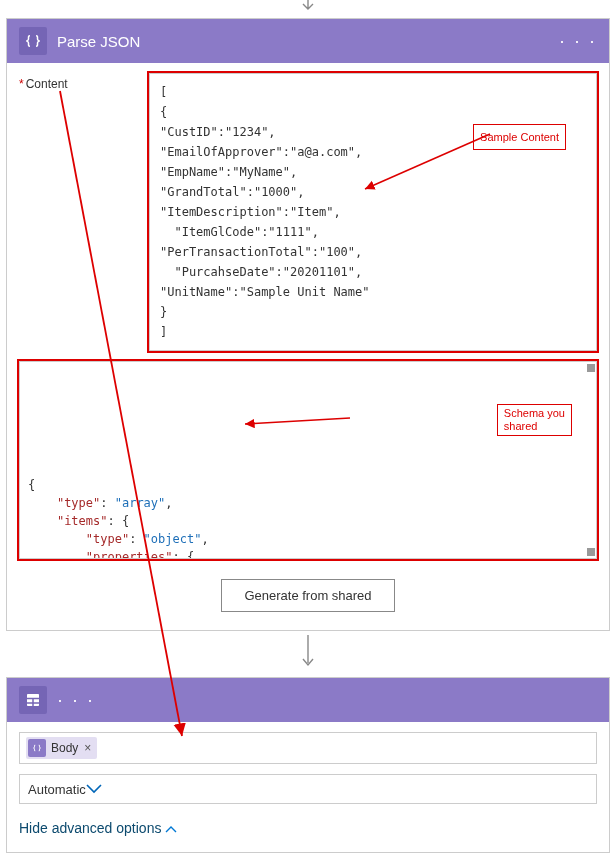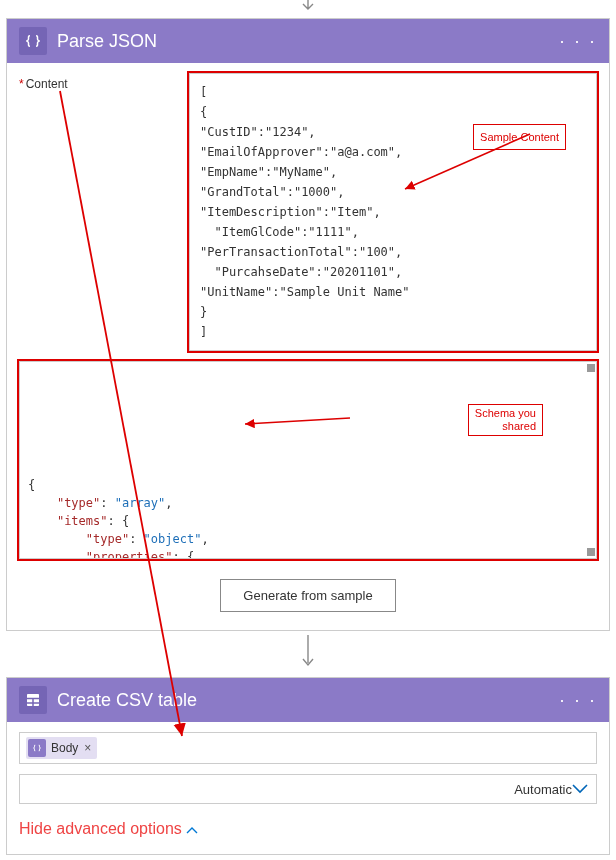--- a/index.html
+++ b/index.html
@@ -1,47 +1,47 @@
 <!DOCTYPE html>
 <html><head>
 <meta charset="utf-8">
 <style>
 * { box-sizing: border-box; margin: 0; padding: 0; }
 body { font-family: "Segoe UI", sans-serif; font-size: 13px; background: #fff; color: #333; width: 616px; }
 .card { border: 1px solid #ccc; margin: 4px 6px 0 6px; background: #fff; }
 .card-header { background: #8B7AC7; color: #fff; display: flex; align-items: center; padding: 8px 12px; }
 .card-header-icon { width: 28px; height: 28px; background: #7565b5; border-radius: 2px; display: flex; align-items: center; justify-content: center; margin-right: 10px; }
 .card-header-icon svg { width: 18px; height: 18px; fill: #fff; }
-.card-header-title { flex: 1; font-size: 18px; font-weight: 400; }
+.card-header-title { flex: 1; font-size: 15px; font-weight: 400; }
 .card-header-dots { color: #fff; font-size: 18px; letter-spacing: 2px; cursor: pointer; }
 .card-body { padding: 10px 12px 14px 12px; }
-.field-row { display: flex; margin-bottom: 10px; gap: 40px; }
+.field-row { display: flex; margin-bottom: 10px; }
 .field-label { width: 130px; padding-top: 4px; font-size: 12px; color: #333; }
 .asterisk { color: #c00; margin-right: 2px; }
 .field-input { flex: 1; }
 .textbox { border: 1px solid #ccc; outline: 2px solid #d00; outline-offset: 0; padding: 8px 10px; font-family: Consolas, monospace; font-size: 12px; line-height: 20px; background: #fff; position: relative; min-height: 40px; }
 .json-line { white-space: pre; }
 .annotation { position: absolute; border: 1px solid #d00; color: #d00; font-size: 11px; padding: 2px 6px; background: #fff; font-family: "Segoe UI", sans-serif; }
 .schema-box { border: 1px solid #ccc; outline: 2px solid #d00; padding: 6px 8px; font-family: Consolas, monospace; font-size: 12px; line-height: 18px; background: #fff; position: relative; white-space: pre; overflow: hidden; }
 .sc-key { color: #a52a2a; }
 .sc-str { color: #1e6fb8; }
 .sc-punc { color: #333; }
 .generate-wrap { text-align: center; padding: 10px 0 4px 0; }
 .generate-btn { display: inline-block; padding: 8px 22px; border: 1px solid #888; background: #fff; font-size: 13px; cursor: pointer; }
 .connector { display: flex; justify-content: center; margin: 4px 0 6px 0; position: relative; }
 .connector svg { width: 14px; height: 36px; }
 .arrow-down-top { display: flex; justify-content: center; margin-top: -2px; }
 .token-input { border: 1px solid #ccc; padding: 4px 6px; display: flex; align-items: center; min-height: 30px; }
 .token { display: inline-flex; align-items: center; background: #e3def2; border-radius: 2px; padding: 2px 6px 2px 2px; font-size: 12px; }
 .token .token-icon { width: 18px; height: 18px; background: #8B7AC7; border-radius: 2px; margin-right: 5px; display: flex; align-items: center; justify-content: center; }
 .token .token-icon svg { width: 10px; height: 10px; fill: #fff; }
 .token .token-x { margin-left: 6px; color: #555; cursor: pointer; }
-.select-box { border: 1px solid #ccc; padding: 6px 8px; display: flex; align-items: center; justify-content: flex-end; min-height: 30px; cursor: pointer;}
+.select-box { border: 1px solid #ccc; padding: 6px 8px; display: flex; align-items: center; justify-content: flex-start; min-height: 30px; cursor: pointer;}
 .chevron { color: #0066b8; }
-.hide-link { color: #ef4444; font-size: 16px; padding: 6px 0 2px 0; cursor: pointer; display: inline-flex; align-items: center; }
+.hide-link { color: #0c4a6e; font-size: 14px; padding: 6px 0 2px 0; cursor: pointer; display: inline-flex; align-items: center; }
 .hide-link .chev { margin-left: 4px; }
 .scroll-handle { position: absolute; right: 1px; top: 2px; width: 8px; height: 8px; background: #999; }
 .scroll-handle.bot { top: auto; bottom: 2px; }
 .red-arrow-canvas { position: absolute; left: 0; top: 0; pointer-events: none; }
 .long-arrow { position: absolute; left: 0; top: 0; pointer-events: none; }
 </style>
 </head>
 <body>
 
 <div class="arrow-down-top">
@@ -90,21 +90,21 @@
             <div class="json-line">]</div>
           </div>
       </div>
     </div>
 
     <div class="field-row">
       <div class="field-input">
         <div class="schema-box" id="schema-box" style="position:relative; height:198px;">
           <div class="scroll-handle"></div>
           <div class="scroll-handle bot"></div>
-          <div class="annotation" style="right:53px; top:42px; text-align:right; line-height:13px;margin-left:45px;"><span>Schema you<br>shared</span></div>
+          <div class="annotation" style="right:24px; top:42px; text-align:left; line-height:13px;margin-left:45px;"><span>Schema you<br>shared</span></div>
           <svg class="red-arrow-canvas" width="440" height="120">
             <defs>
                 <marker id="ah2" markerWidth="8" markerHeight="8" refX="6" refY="3" orient="auto">
                   <path d="M0,0 L6,3 L0,6 Z" fill="#d00"></path>
                 </marker>
               </defs>
             <line x1="330" y1="56" x2="225" y2="62" stroke="#d00" stroke-width="1.6" marker-end="url(#ah2)"></line>
           </svg>
         <div><span class="sc-punc">{</span>
     <span class="sc-key">"type"</span><span class="sc-punc">: </span><span class="sc-str">"array"</span><span class="sc-punc">,</span>
@@ -113,21 +113,21 @@
         <span class="sc-key">"properties"</span><span class="sc-punc">: {</span>
             
                 
             
             
             </div></div>
       </div>
     </div>
 
     <div class="generate-wrap">
-      <div class="generate-btn">Generate from sample</div>
+      <div class="generate-btn">Generate from shared</div>
     </div>
   </div>
 </div>
 
 <div style="position:relative;">
 <svg class="long-arrow" width="616" height="720" style="top:-560px;">
   <defs>
         <marker id="ah3" markerWidth="9" markerHeight="9" refX="7" refY="3.5" orient="auto">
           <path d="M0,0 L7,3.5 L0,7 Z" fill="#d00"></path>
         </marker>
@@ -143,21 +143,20 @@
     </svg>
 </div>
 
 <div class="card">
   <div class="card-header">
     <div class="card-header-icon">
       <svg viewBox="0 0 24 24">
           <path d="M4 5c0-.5.5-1 1-1h14c.5 0 1 .5 1 1v4H4V5zm0 6h7v4H4v-4zm9 0h7v4h-7v-4zm-9 6h7v3H5c-.5 0-1-.5-1-1v-2zm9 0h7v2c0 .5-.5 1-1 1h-6v-3z"></path>
         </svg>
     </div>
-    <div class="card-header-title">Create CSV table</div>
     <div class="card-header-dots">· · ·</div>
   </div>
   <div class="card-body">
     <div class="field-row">
       <div class="field-input">
         <div class="token-input">
           <span class="token">
             <span class="token-icon">
                 <svg viewBox="0 0 24 24">
                   <path fill="#fff" d="M8 4c-2 0-3 1-3 3v2c0 1-.5 2-2 2v2c1.5 0 2 1 2 2v2c0 2 1 3 3 3v-2c-1 0-1-.5-1-1v-2c0-1.5-.8-2.5-2-3 1.2-.5 2-1.5 2-3V7c0-.5 0-1 1-1V4zm8 0v2c1 0 1 .5 1 1v2c0 1.5.8 2.5 2 3-1.2.5-2 1.5-2 3v2c0 .5 0 1-1 1v2c2 0 3-1 3-3v-2c0-1 .5-2 2-2v-2c-1.5 0-2-1-2-2V7c0-2-1-3-3-3z"></path>

